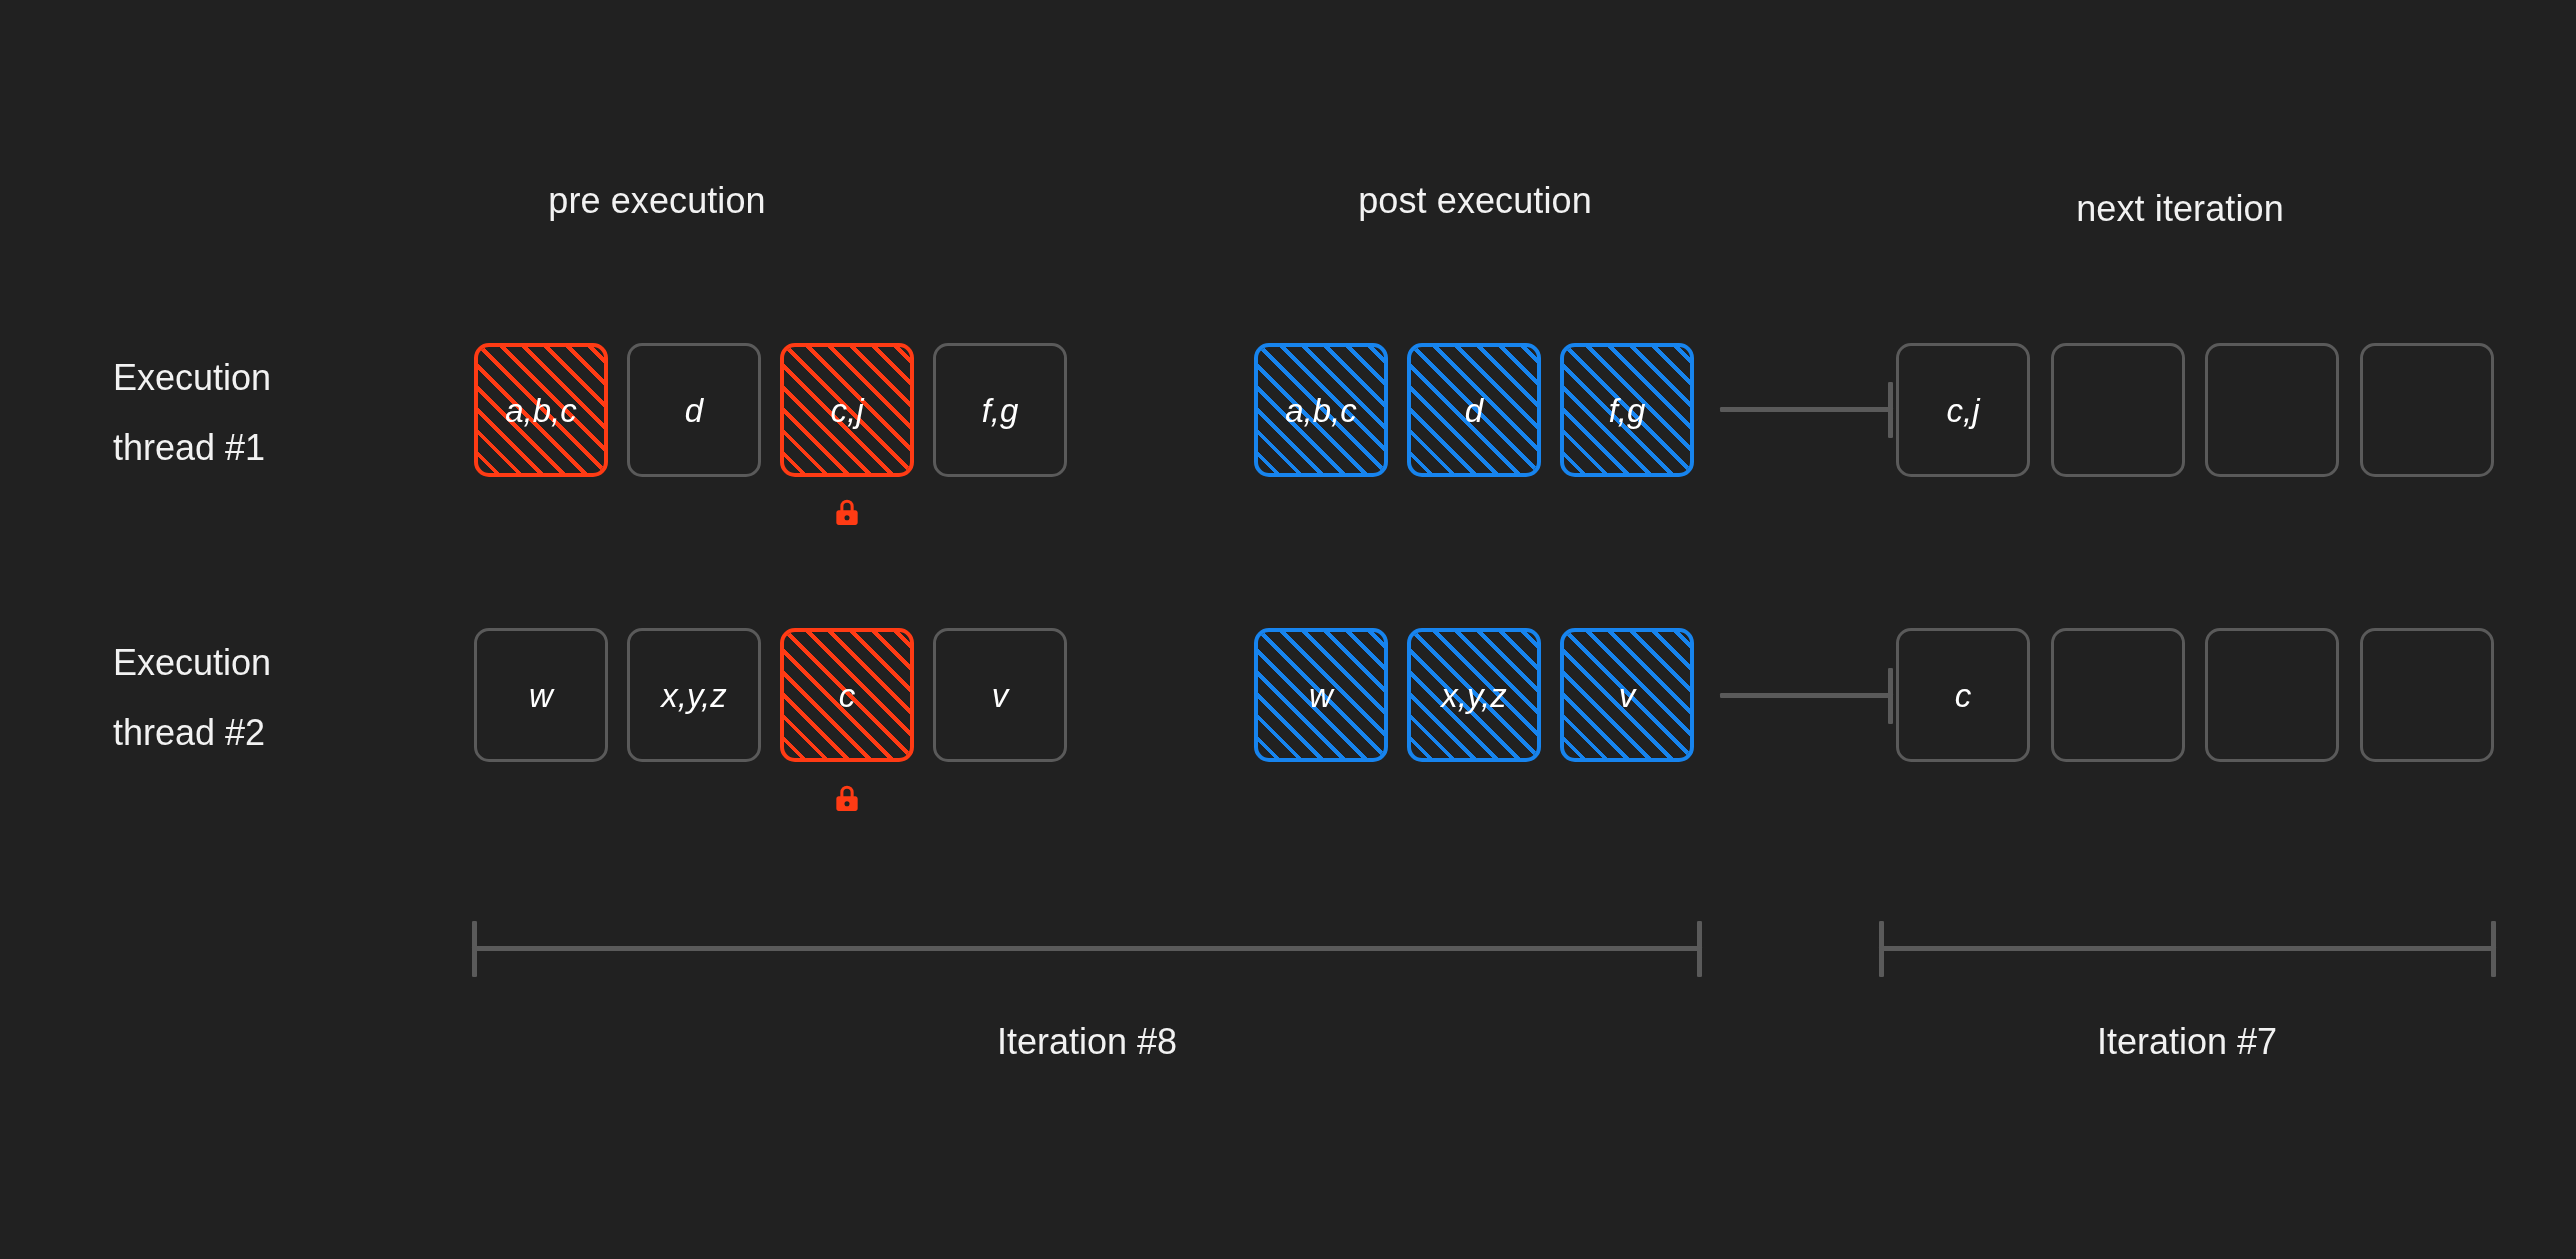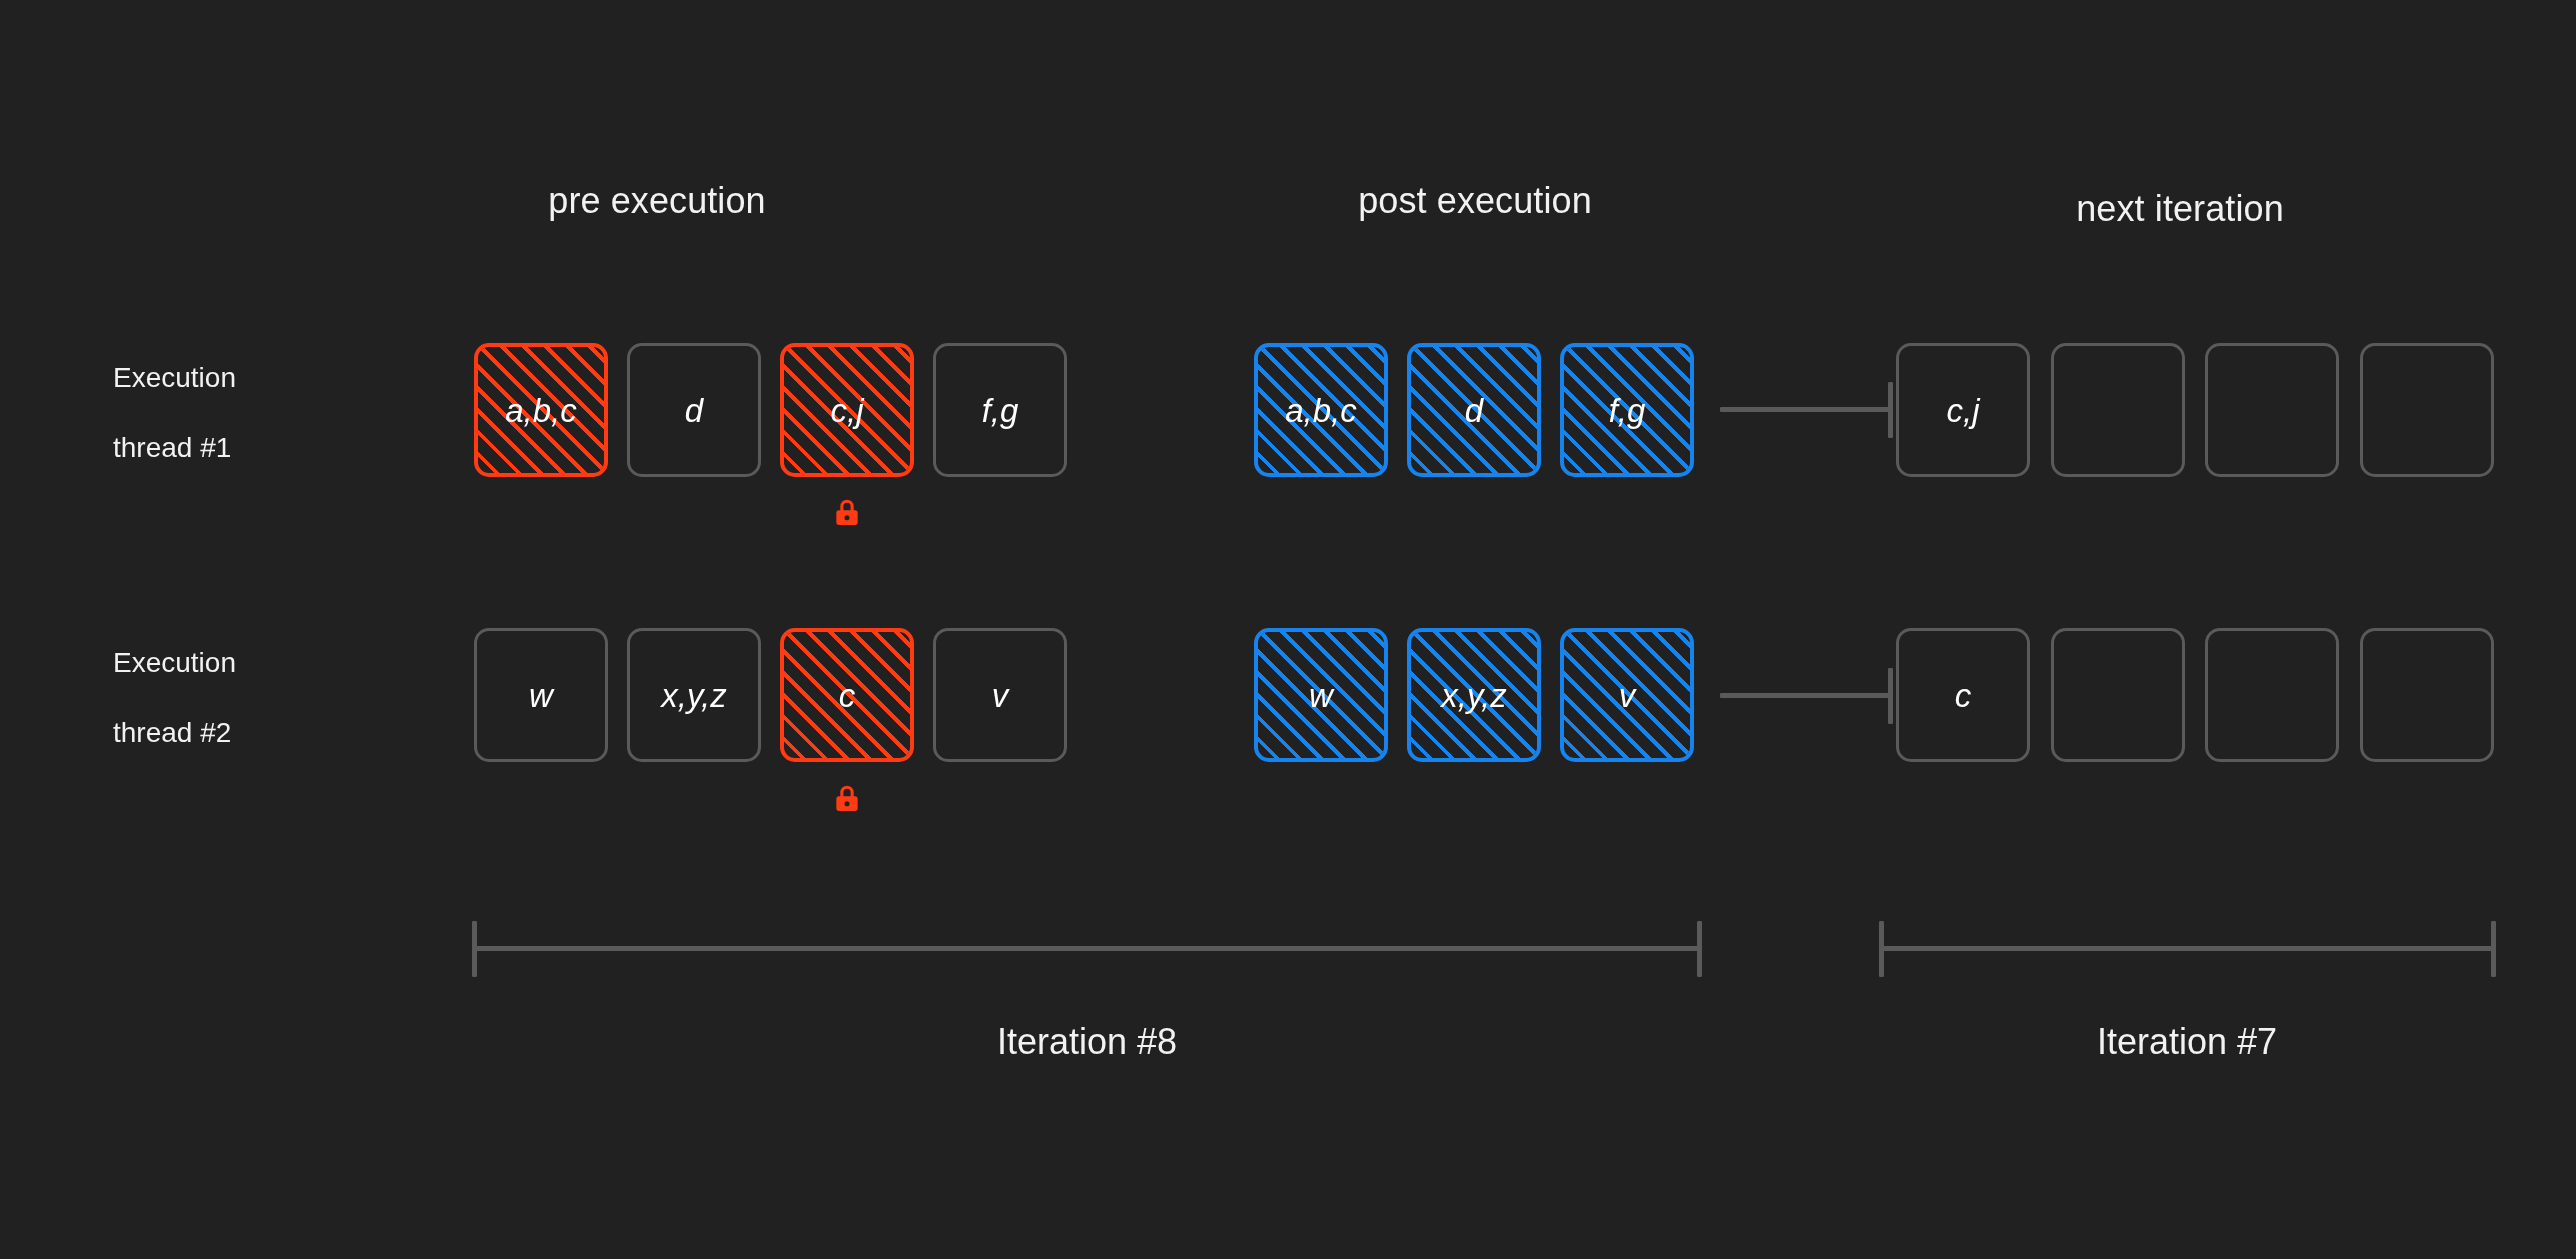--- a/index.html
+++ b/index.html
@@ -28,21 +28,21 @@
     font-size: 36px;
     font-weight: 400;
     color: #f2f2f2;
     white-space: nowrap;
     letter-spacing: 0.1px;
   }
 
   
   .row-label {
     position: absolute;
-    font-size: 28px;
+    font-size: 36px;
     line-height: 70px;
     color: #f2f2f2;
     white-space: nowrap;
   }
   .row-label .l2 { display: block; }
 
   
   .cell {
     position: absolute;
     width: 134px;

